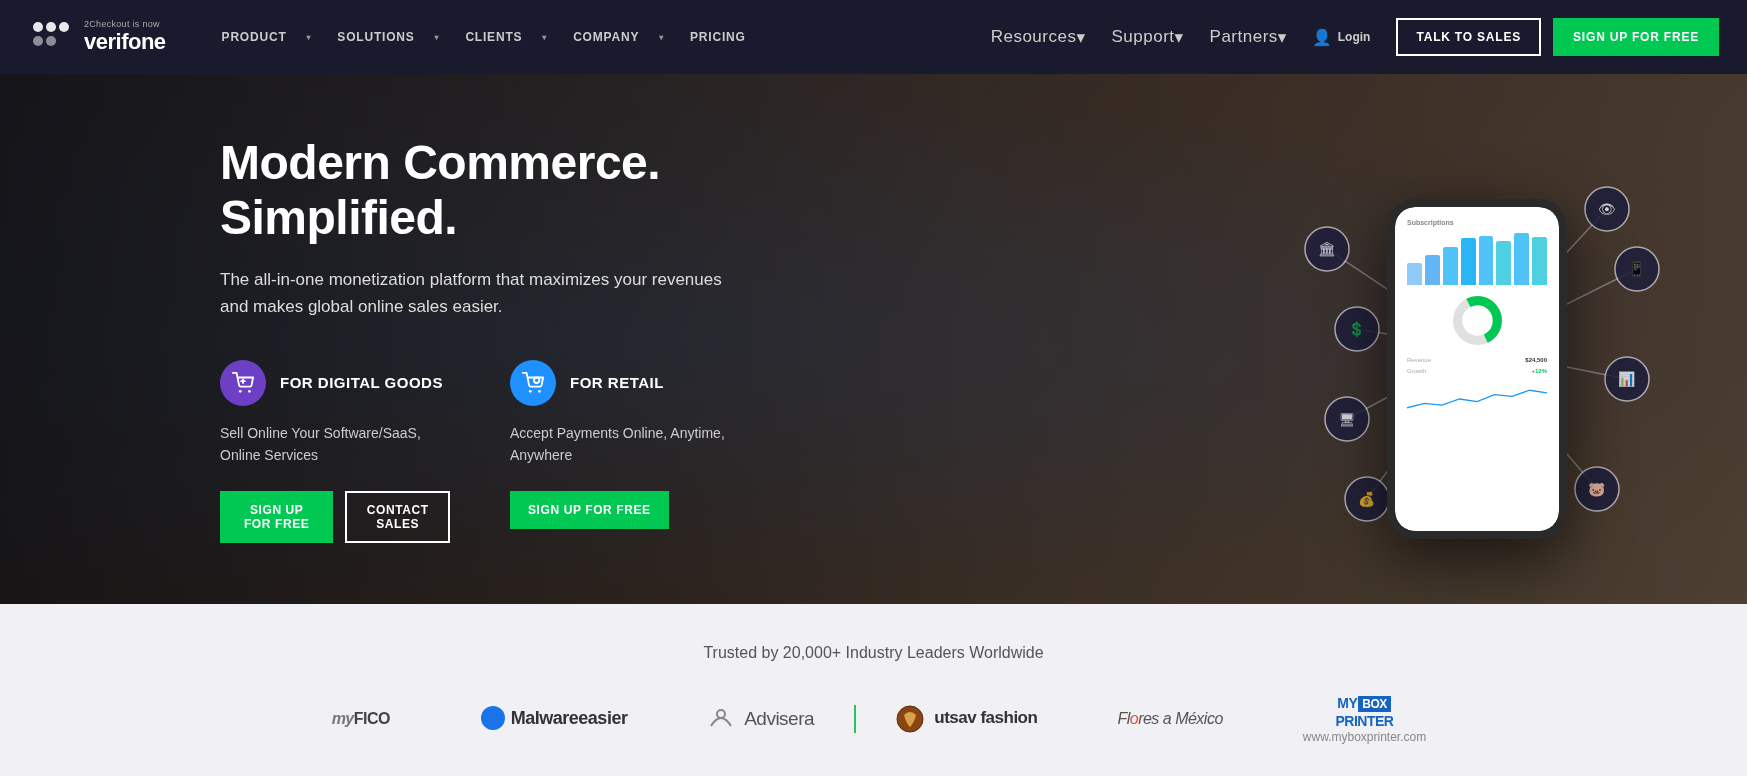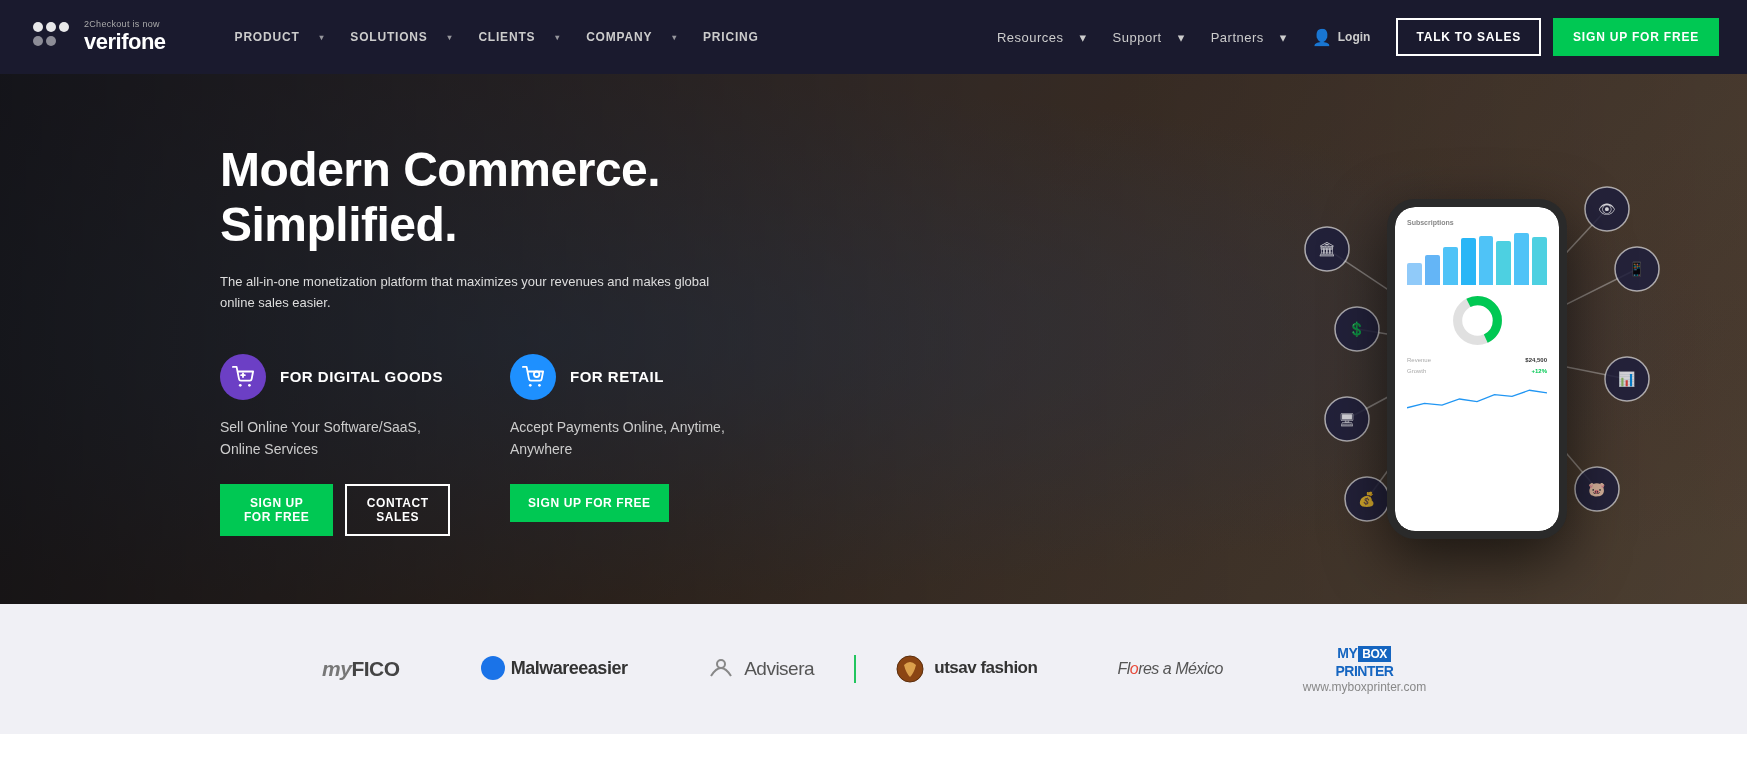--- a/index.html
+++ b/index.html
@@ -11,21 +11,21 @@
       align-items: center;
       background: #1a1a2e;
       height: 74px;
       padding: 0 28px;
       position: relative;
       z-index: 10;
     }
     .nav-logo {
       display: flex;
       align-items: center;
-      margin-right: 57px;
+      margin-right: 44px;
       flex-shrink: 0;
     }
     .nav-logo-icon {
       width: 46px;
       height: 40px;
       margin-right: 10px;
     }
     .nav-logo-text {
       display: flex;
       flex-direction: column;
@@ -67,28 +67,28 @@
       opacity: 0.7;
     }
     .nav-right {
       display: flex;
       align-items: center;
       gap: 6px;
       margin-left: auto;
     }
     .nav-right-link {
       color: #ccc;
-      font-size: 13px;
+      font-size: 17px;
       font-weight: 500;
       letter-spacing: 0.5px;
       padding: 6px 10px;
       cursor: pointer;
       display: flex;
       align-items: center;
-      gap: 16px;
+      gap: 0;
       white-space: nowrap;
     }
     .nav-login {
       color: #ccc;
       font-size: 12px;
       font-weight: 600;
       padding: 6px 10px;
       cursor: pointer;
       display: flex;
       align-items: center;
@@ -153,21 +153,21 @@
     }
     .hero-title {
       font-size: 48px;
       font-weight: 800;
       color: #fff;
       line-height: 1.15;
       margin-bottom: 20px;
       letter-spacing: -0.5px;
     }
     .hero-subtitle {
-      font-size: 13px;
+      font-size: 17px;
       color: #ddd;
       line-height: 1.6;
       margin-bottom: 40px;
       max-width: 560px;
     }
     .hero-cards {
       display: flex;
       gap: 60px;
       margin-top: 10px;
     }
@@ -276,21 +276,21 @@
     }
     .logo-text {
       font-size: 22px;
       color: #555;
       font-weight: 700;
       letter-spacing: -0.5px;
     }
     .logo-sub { font-size: 12px; color: #888; display: block; }
 
     
-    .myfico { font-style: italic; color: #777; font-size: 21px; }
+    .myfico { font-style: italic; color: #777; font-size: 16px; }
     .myfico span { font-weight: 900; color: #444; font-style: normal; }
 
     
     .malwarebytes { color: #333; font-size: 18px; font-weight: 600; }
     .malwarebytes .mw-icon {
       display: inline-block;
       width: 24px;
       height: 24px;
       background: #1a73e8;
       border-radius: 50%;
@@ -504,20 +504,21 @@
           <svg viewBox="0 0 160 30" width="100%" height="30">
             <polyline points="0,25 20,20 40,22 60,15 80,18 100,10 120,12 140,5 160,8" fill="none" stroke="#2196f3" stroke-width="1.5"></polyline>
           </svg>
         </div>
       </div>
     </div>
   </div>
 </section>
 
 <section class="trusted-section">
+  <p class="trusted-title">Trusted by 20,000+ Industry Leaders Worldwide</p>
   <div class="trusted-logos">
 
     <div class="trusted-logo-item">
       <span class="logo-text myfico"><em>my</em><span>FICO</span></span>
     </div>
 
     <div class="trusted-logo-item">
       <span class="logo-text malwarebytes">
         <span class="mw-icon"></span>Malware<strong>easier</strong>
       </span>

